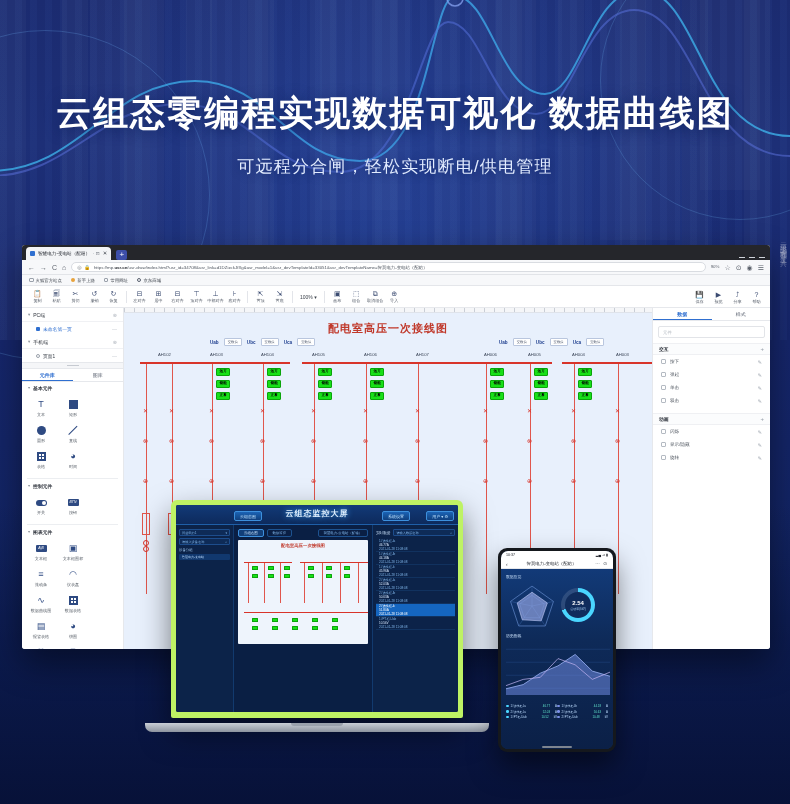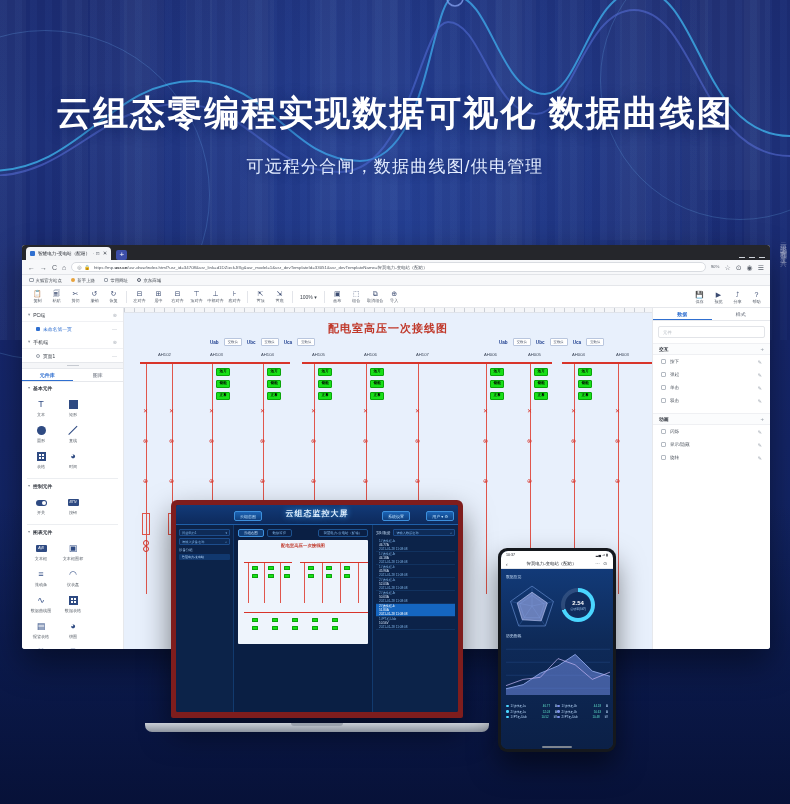--- a/index.html
+++ b/index.html
@@ -171,21 +171,21 @@
   .cbx { width:5px; height:5px; border:1px solid #b4bac2; border-radius:1px; flex:none; }
   .ritem .nm { font-size:4.6px; color:#4a515b; }
   .ritem .pen { margin-left:auto; font-size:5px; color:#9aa1ab; }
 
   
   .wm { position:absolute; right:2px; top:236px; width:20px; color:rgba(255,255,255,.32);
      font-size:7px; line-height:1.45; writing-mode:vertical-rl; z-index:4; letter-spacing:2px; }
 
   
   #laptop { position:absolute; left:171px; top:500px; width:292px; height:232px; z-index:7; }
-  .lid { position:absolute; inset:0 0 14px 0; background:#7f1d1d; border-radius:6px 6px 2px 2px;
+  .lid { position:absolute; inset:0 0 14px 0; background:#bef264; border-radius:6px 6px 2px 2px;
      padding:5px 5px 6px; box-shadow:0 14px 30px rgba(0,0,0,.5); }
   .lscreen { width:100%; height:100%; background:#0a2045; border-radius:2px; overflow:hidden;
      position:relative; }
   .lbase { position:absolute; left:-26px; bottom:0; width:344px; height:9px;
      background:linear-gradient(180deg,#c9ced6,#8d949f); border-radius:0 0 7px 7px; }
   .lbase:after { content:""; position:absolute; left:50%; top:0; transform:translateX(-50%);
      width:52px; height:3px; background:#9aa1ac; border-radius:0 0 4px 4px; }
 
   .db-head { height:20px; position:relative;
      background:linear-gradient(180deg,#123a78 0%,#0d2a5c 100%);
@@ -273,21 +273,21 @@
     <path d="M-10,185 C80,185 110,95 195,95 C270,95 290,175 360,175 C430,175 430,10 455,10 C490,10 500,108 545,108 C580,108 590,4 640,4 C700,4 700,150 790,150" fill="none" stroke="#3fb8f0" stroke-width="2" opacity=".75"></path>
     <path d="M-10,190 C70,190 100,118 180,118 C250,118 268,186 340,186 C410,186 420,36 448,36 C482,36 492,128 536,128 C572,128 584,24 634,24 C696,24 700,170 790,170" fill="none" stroke="#5a6fd8" stroke-width="2" opacity=".55"></path>
     <circle cx="455" cy="12" r="8" fill="none" stroke="#8fa6ef" stroke-width="1.6" opacity=".8"></circle>
   </svg>
   <div class="bg-vig"></div>
   <div class="bg-bottom"></div>
 </div>
 
 <div class="headline-wrap">
   <div class="headline">云组态零编程实现数据可视化 数据曲线图</div>
-  <div class="subline">可远程分合闸，数据曲线图/供电管理</div>
+  <div class="subline">可远程分合闸，轻松实现断电/供电管理</div>
 </div>
 
 <div class="wm">云组态零编程开发工具</div>
 
 <div id="browser">
 
   <div class="tabstrip">
     <div class="tab">
       <span class="tab-fav"></span>
       <span class="tab-title">智慧电力-变电站（配箱）</span>

